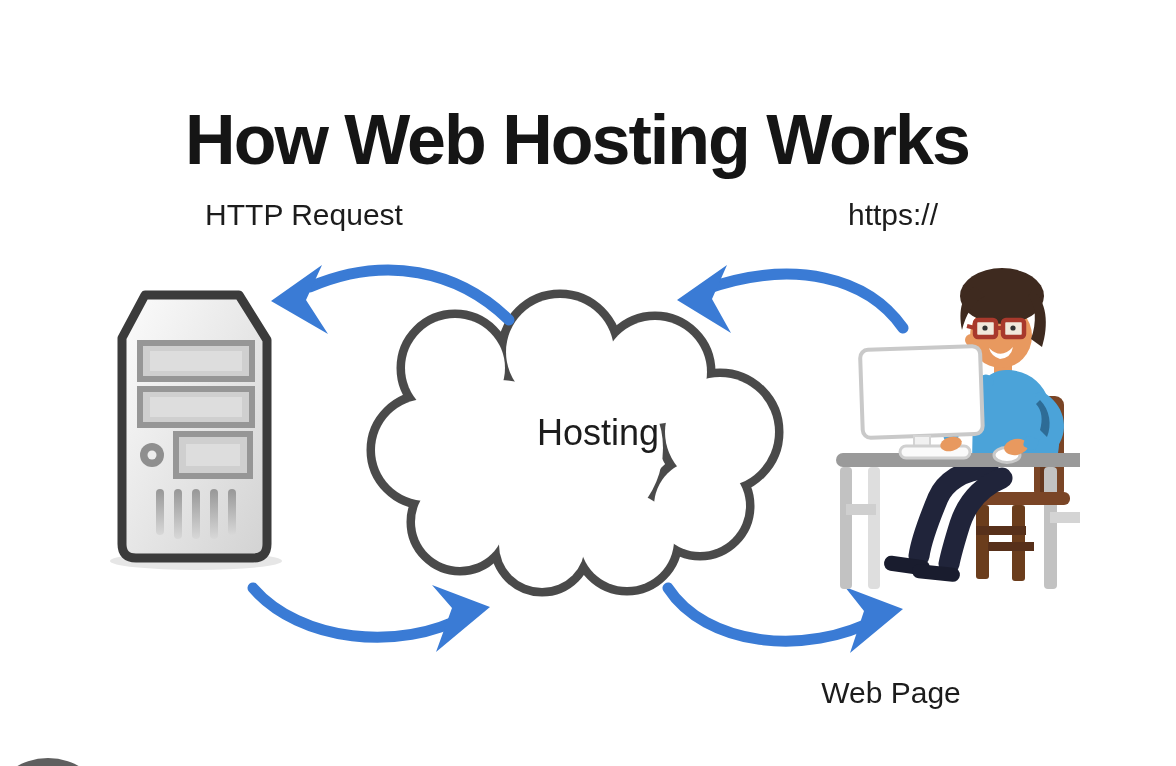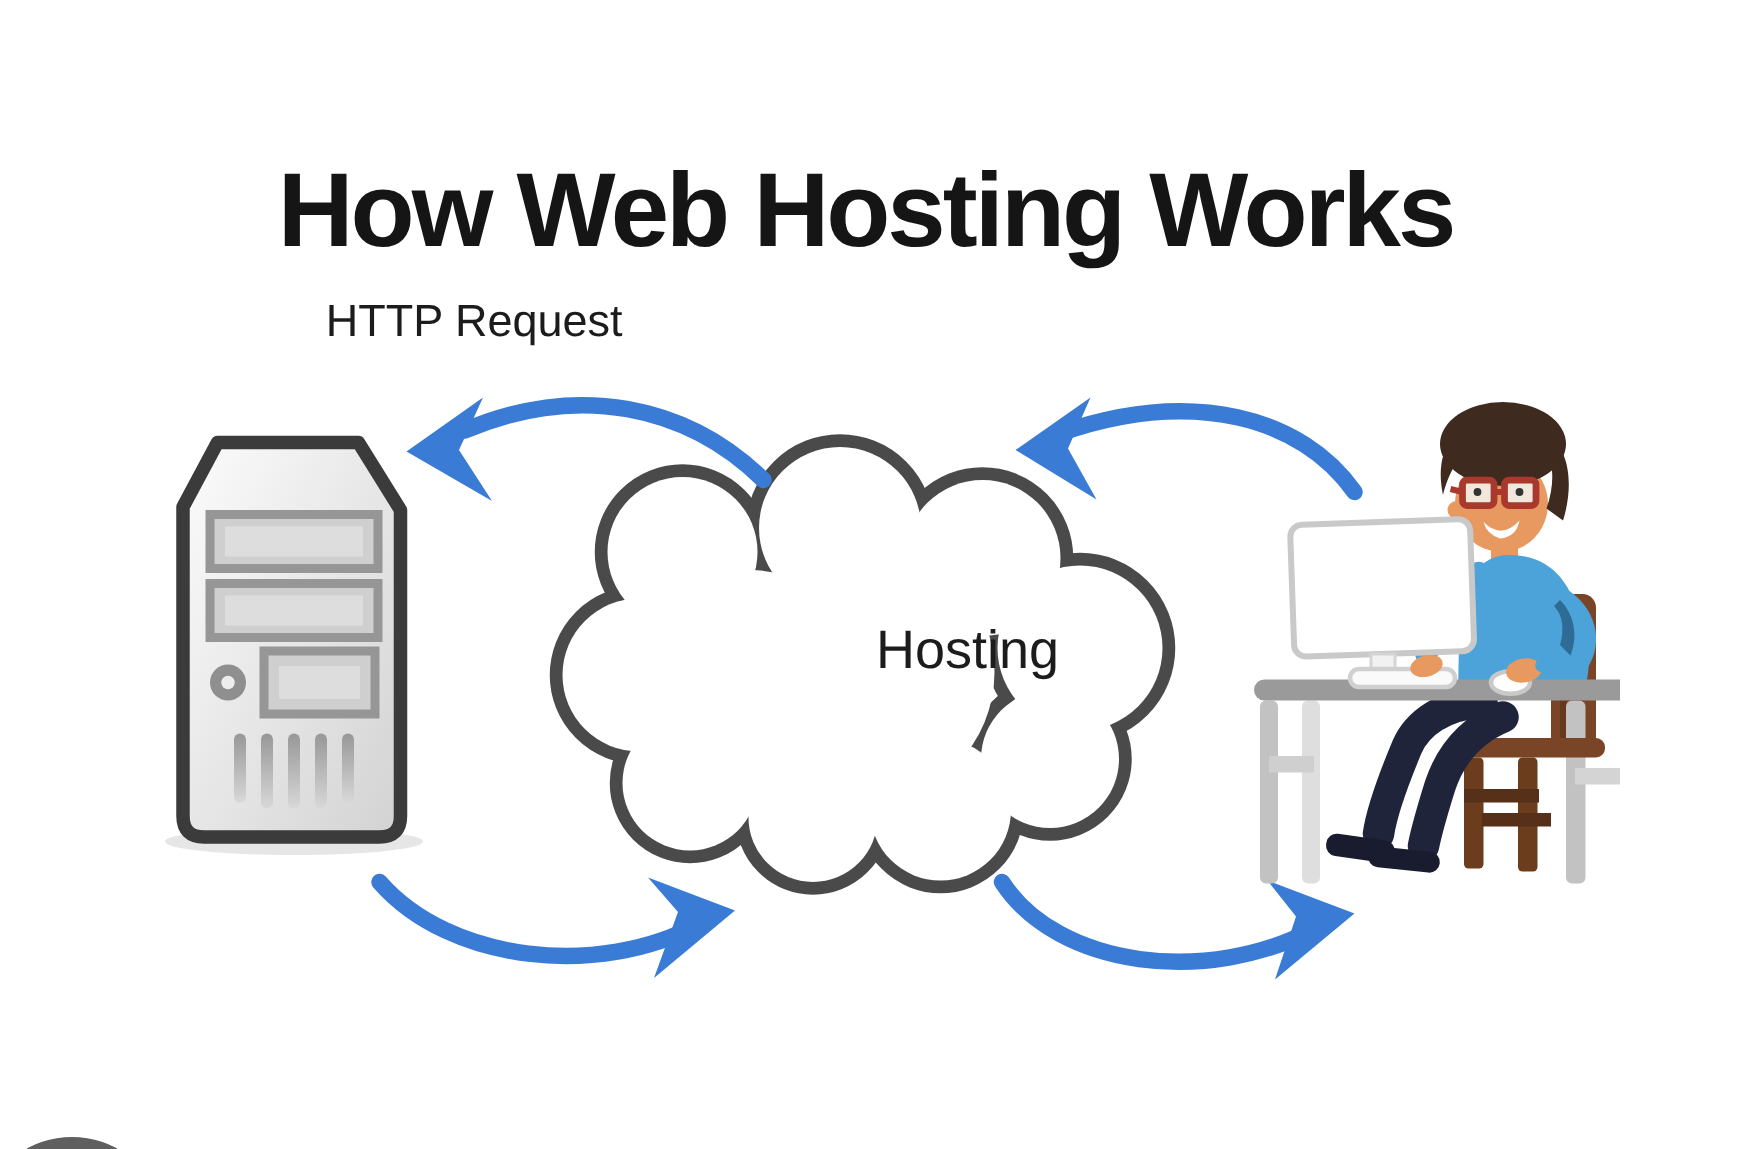--- a/index.html
+++ b/index.html
@@ -7,21 +7,21 @@
     position:relative;width:1080px;height:766px;overflow:hidden;
     background:#ffffff;font-family:"Liberation Sans",sans-serif;color:var(--text,#1a1a1a);
   }
   .stage svg{position:absolute;left:0;top:0;}
   .title{
     position:absolute;left:177px;top:58px;width:800px;text-align:center;
     font-size:70px;font-weight:bold;letter-spacing:-2px;color:var(--text,#111);
     font-family:"Liberation Sans",sans-serif;line-height:1.0;
   }
   .flow-label{
-    position:absolute;font-size:30px;color:#1c1c1c;text-align:right;line-height:1.05;
+    position:absolute;font-size:30px;color:#1c1c1c;text-align:center;line-height:1.05;
     font-family:"Liberation Sans",sans-serif;
   }
   .lbl-request{left:193px;top:199px;width:222px;}
   .lbl-https{left:833px;top:199px;width:120px;}
   .lbl-response{left:180px;top:677px;width:244px;}
   .lbl-webpage{left:808px;top:677px;width:166px;}
   .lbl-internet{left:490px;top:414px;width:216px;font-size:36px;}
   
   .cloud-o circle{fill:none;stroke:var(--cloud_outline,#4a4a4a);stroke-width:17;}
   .cloud-f circle{fill:#ffffff;stroke:none;}
@@ -193,14 +193,16 @@
       <ellipse class="skin" cx="951" cy="444" rx="11" ry="7" transform="rotate(-15 951 444)"></ellipse>
       <ellipse class="skin" cx="1016" cy="447" rx="12" ry="8" transform="rotate(-10 1016 447)"></ellipse>
       <rect class="sweater" x="1024" y="437" width="14" height="12" rx="4" transform="rotate(20 1031 443)"></rect>
     </g>
 
     <ellipse cx="48" cy="800" rx="52" ry="42" fill="#5f5f5f"></ellipse>
   </svg>
 
   <h1 class="title">How Web Hosting Works</h1>
   <div class="flow-label lbl-request">HTTP Request</div>
+  <div class="flow-label lbl-https">https://</div>
+  <div class="flow-label lbl-webpage">Web Page</div>
   <div class="flow-label lbl-internet">Hosting</div>
 </div>
 
 </body></html>

